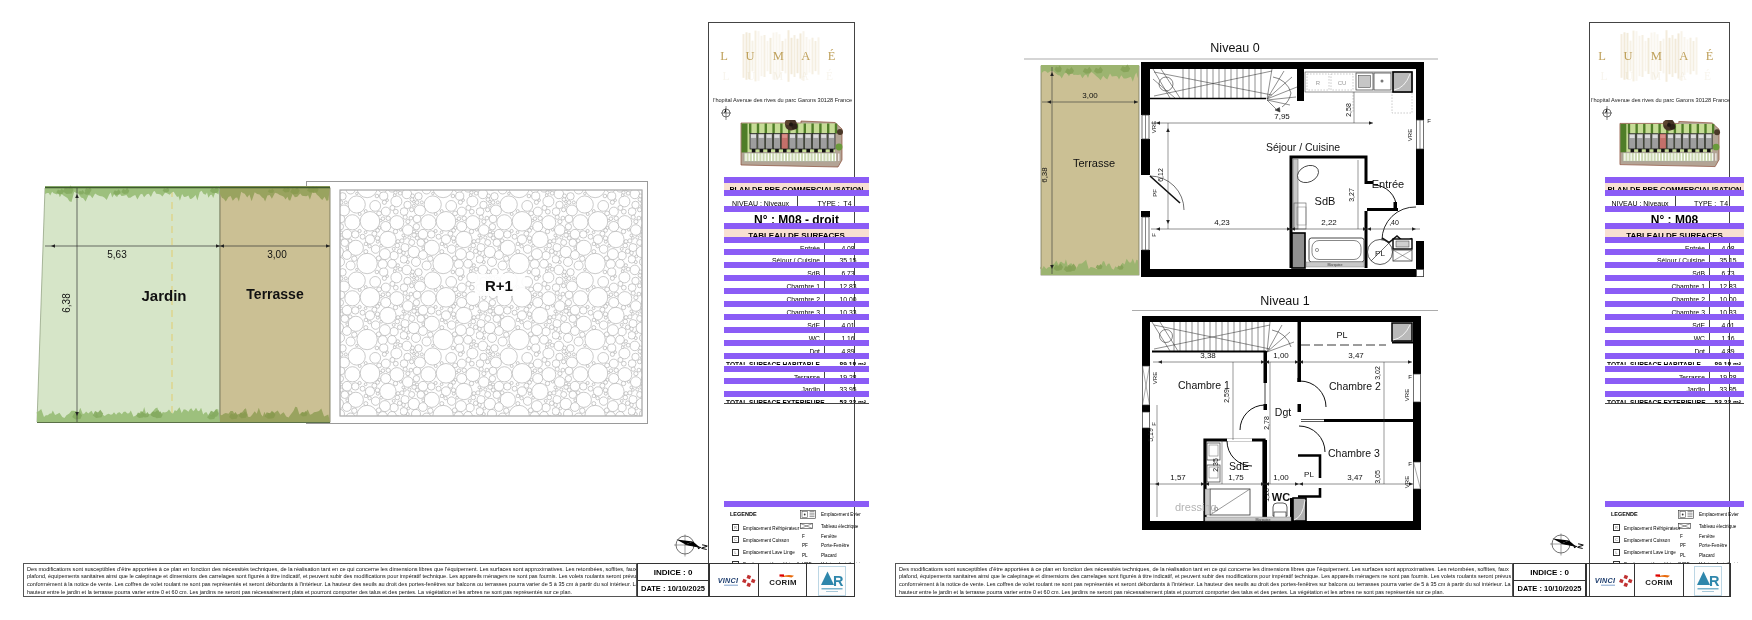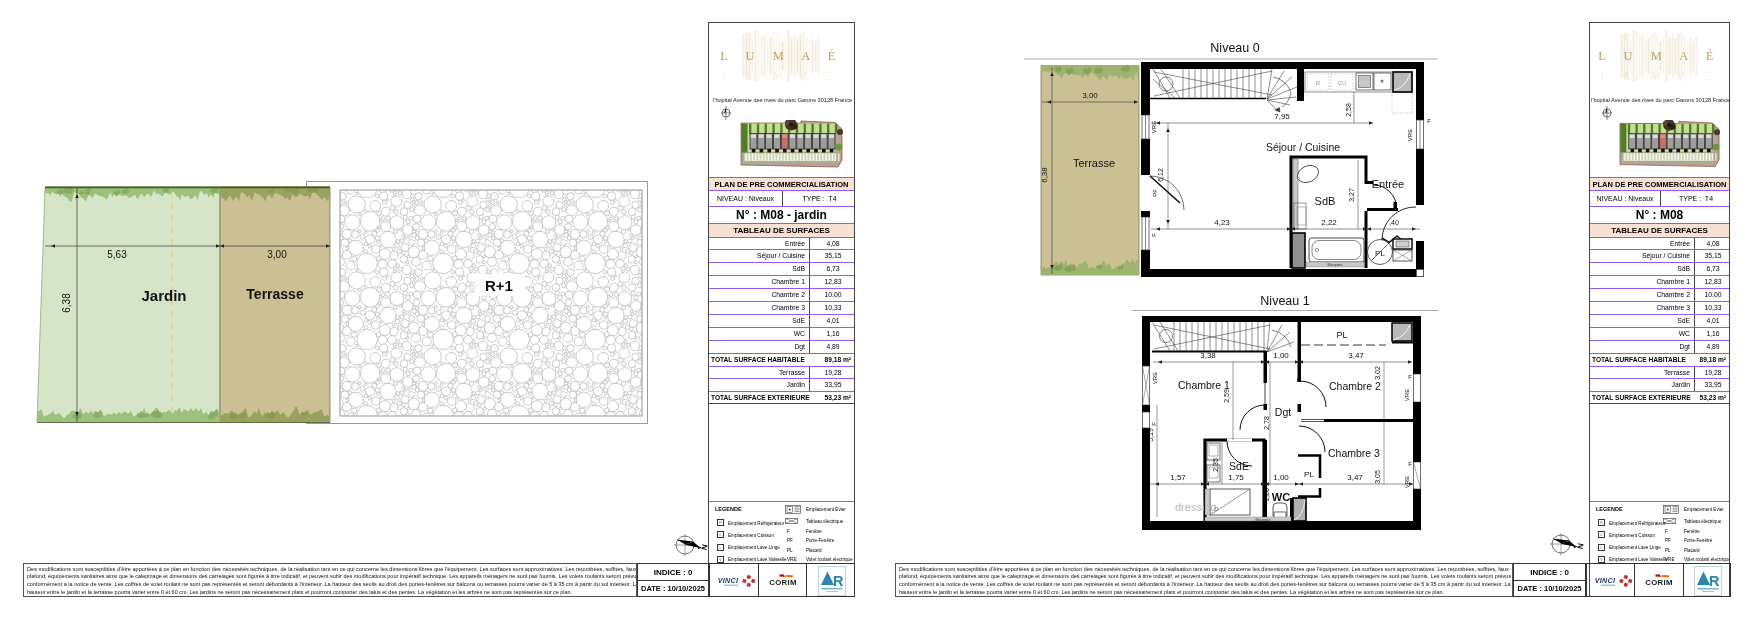--- a/index.html
+++ b/index.html
@@ -1,18 +1,18 @@
 <!DOCTYPE html>
 <html><head><meta charset="utf-8">
 <style>
 *{margin:0;padding:0;box-sizing:border-box}
 html,body{width:1752px;height:620px;background:#ffffff;font-family:"Liberation Sans",sans-serif;position:relative;overflow:hidden}
 .abs{position:absolute}
 .panel{position:absolute;border:1px solid #444;background:#fff}
-.prow{position:absolute;left:0;width:100%;border-top:1px solid #8b5cf6;overflow:hidden}
+.prow{position:absolute;left:15px;width:100%;border-top:6px solid #8b5cf6;overflow:hidden}
 .peach{background:#f8e0d2}
 </style></head>
 <body>
 
 <svg class="abs" style="left:20px;top:170px" width="660" height="270" viewBox="0 0 660 270">
 <defs>
       <pattern id="peb" width="76" height="76" patternUnits="userSpaceOnUse">
         <g fill="white" stroke="#b3b3b3" stroke-width="0.7">
           <circle cx="32.7" cy="34.5" r="8.6"></circle>
           <circle cx="31.8" cy="1.8" r="7.6"></circle>
@@ -681,21 +681,21 @@
       </svg>
     </div>
 
 <div class="prow peach" style="top:154px;height:13px;text-align:center;font-size:7.5px;font-weight:bold;line-height:13px">PLAN DE PRE COMMERCIALISATION</div>
 
 <div class="prow" style="top:167px;height:16px;font-size:7px;line-height:16px">
       <span class="abs" style="left:0;width:74px;text-align:center;border-right:1px solid #444;height:16px">NIVEAU : Niveaux</span>
       <span class="abs" style="left:74px;width:73px;text-align:center">TYPE :&nbsp; T4</span>
     </div>
 
-<div class="prow" style="top:183px;height:17px;text-align:center;font-size:12px;font-weight:bold;line-height:17px">N° : M08 - jardin</div>
+<div class="prow" style="top:183px;height:17px;text-align:center;font-size:12px;font-weight:bold;line-height:17px">N° : M08 - droit</div>
 
 <div class="prow peach" style="top:200px;height:13.5px;text-align:center;font-size:8px;font-weight:bold;line-height:13.5px">TABLEAU DE SURFACES</div>
 
 <div class="prow" style="top:213.5px;height:12.9px;font-size:6.8px;line-height:12.9px">
       <span class="abs" style="left:0;width:101px;text-align:right;border-right:1px solid #444;height:12.9px;padding-right:4px">Entrée</span>
       <span class="abs" style="left:101px;width:46px;text-align:center">4,08</span>
     </div>
 <div class="prow" style="top:226.4px;height:12.9px;font-size:6.8px;line-height:12.9px">
       <span class="abs" style="left:0;width:101px;text-align:right;border-right:1px solid #444;height:12.9px;padding-right:4px">Séjour / Cuisine</span>
       <span class="abs" style="left:101px;width:46px;text-align:center">35,15</span>

